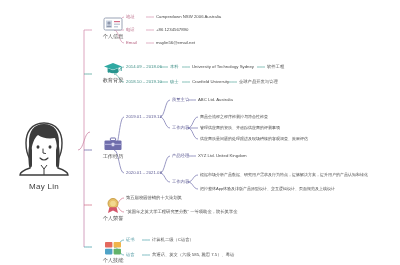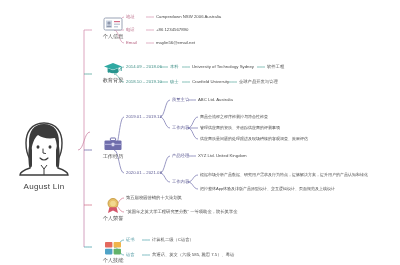--- a/index.html
+++ b/index.html
@@ -80,21 +80,21 @@
       <path d="M30 6 C19 6 15 14 15 24 C15 29 16 32 17 34 C18 27 20 20 24 17 C28 20 34 21 41 20 C43 25 43 30 43 34 C44 32 45 29 45 24 C45 14 41 6 30 6 Z" fill="#3c3c3c"></path>
       <path d="M16 24 C14 30 14 40 15 48 C16 50 18 50 18 47 L18 32 Z" fill="#3c3c3c"></path>
       <path d="M44 24 C46 30 46 40 45 48 C44 50 42 50 42 47 L42 32 Z" fill="#3c3c3c"></path>
       <ellipse cx="24" cy="29" rx="1.5" ry="1.8" fill="#3c3c3c"></ellipse>
       <ellipse cx="36" cy="29" rx="1.5" ry="1.8" fill="#3c3c3c"></ellipse>
       <path d="M29 31 L29 35 L31.5 35.5" stroke="#3c3c3c" stroke-width="1" fill="none" stroke-linecap="round"></path>
       <path d="M26 40 C28.5 42.5 31.5 42.5 34 40" stroke="#3c3c3c" stroke-width="1.1" fill="none" stroke-linecap="round"></path>
       <path d="M27 47 L30 51 L33 47" stroke="#3c3c3c" stroke-width="1" fill="none"></path>
       <path d="M30 51 L30 57" stroke="#3c3c3c" stroke-width="1" fill="none"></path>
     </svg>
-    <div class="root-name">August Lin</div>
+    <div class="root-name">May Lin</div>
   </div>
 
   <div class="branch" style="left:90px;top:10px;">
     <div class="ico">
       <svg width="20" height="16" viewBox="0 0 20 16">
         <rect x="1" y="2" width="18" height="12" rx="1.5" fill="#fff" stroke="#9aa3b5" stroke-width="1"></rect>
         <rect x="3" y="4.5" width="6" height="7" fill="#c9d2e0"></rect>
         <circle cx="6" cy="7" r="1.6" fill="#8e97ab"></circle>
         <path d="M3.4 11.2 C4 9.4 8 9.4 8.6 11.2 Z" fill="#8e97ab"></path>
         <rect x="11" y="5" width="6" height="1.2" fill="#d46a86"></rect>

